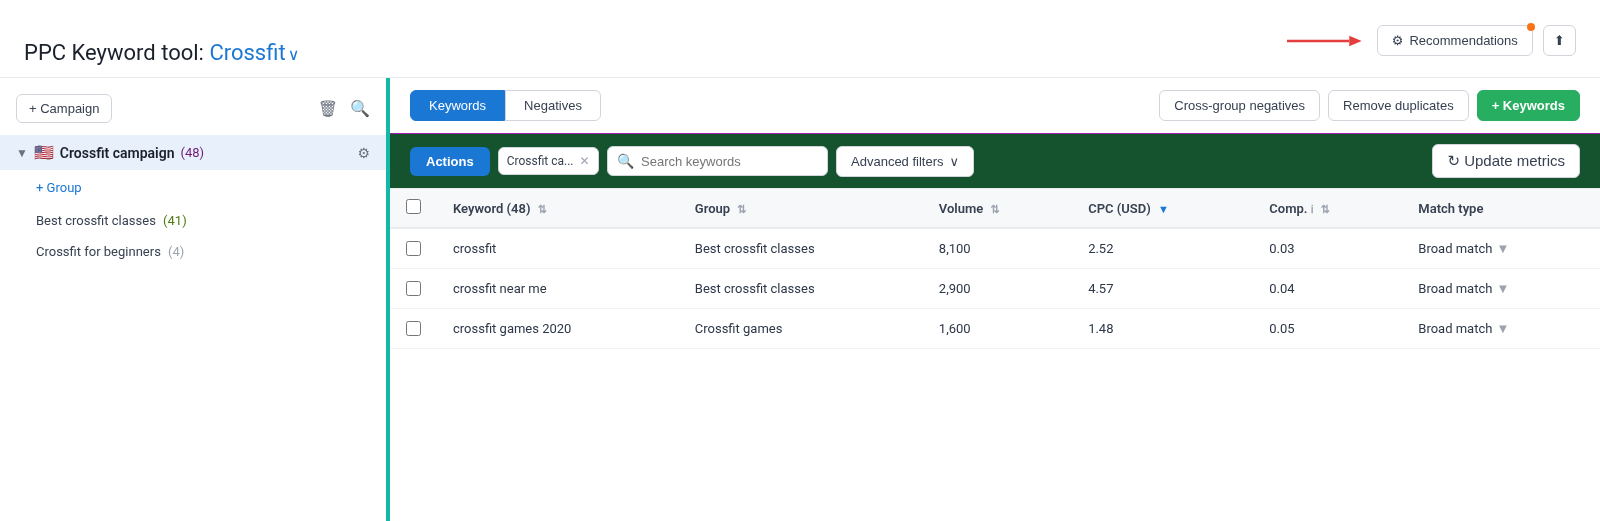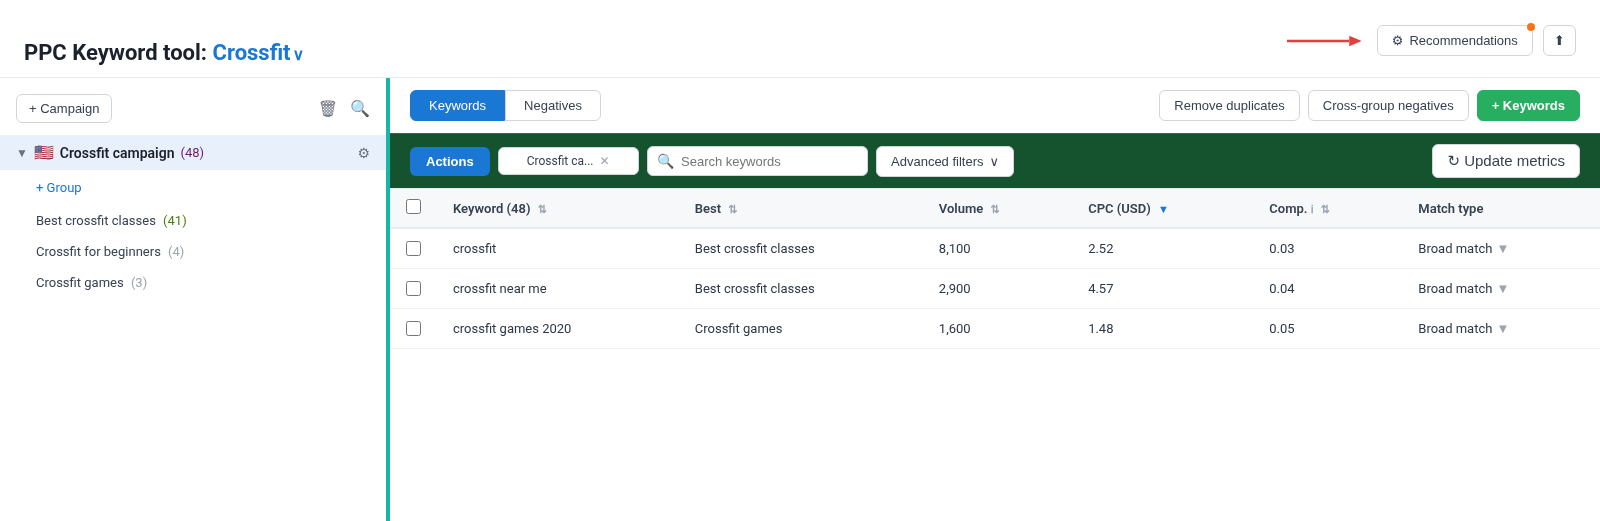--- a/index.html
+++ b/index.html
@@ -3,21 +3,21 @@
   <meta charset="utf-8">
   <style>
     * { box-sizing: border-box; margin: 0; padding: 0; }
     body { font-family: -apple-system, BlinkMacSystemFont, 'Segoe UI', Roboto, Arial, sans-serif; font-size: 14px; color: #2d3748; background: #fff; }
 
     .top-bar {
       display: flex; align-items: center; justify-content: space-between;
       padding: 16px 24px 12px 24px;
       border-bottom: 1px solid #e8ecef;
     }
-    .page-title { font-size: 22px; font-weight: 700; color: #1a202c; margin-top: 24px; }
+    .page-title { font-size: 22px; font-weight: 400; color: #1a202c; margin-top: 24px; }
     .page-title-highlight { color: #1a77d4; }
     .chevron-down { font-size: 16px; color: #1a77d4; margin-left: 2px; }
 
     .top-bar-right { display: flex; align-items: center; gap: 10px; }
     .arrow-indicator { display: flex; align-items: center; }
     .arrow-indicator svg { width: 80px; height: 24px; }
 
     .recommendations-btn {
       display: flex; align-items: center; gap: 6px;
       border: 1px solid #d1d5db; border-radius: 6px;
@@ -103,21 +103,21 @@
       display: flex; align-items: center; justify-content: space-between;
       padding: 10px 20px; border-bottom: 1px solid #e8ecef; background: #14532d;
     }
     .filter-bar-left { display: flex; align-items: center; gap: 8px; }
     .actions-btn {
       padding: 7px 16px; font-size: 13px; cursor: pointer;
       background: #1a77d4; color: #fff; border: none; border-radius: 6px; font-weight: 600;
     }
     .campaign-chip {
       display: flex; align-items: center; gap: 6px;
-      border: 1px solid #d1d5db; border-radius: 6px; padding: 6px 28px;
+      border: 1px solid #d1d5db; border-radius: 6px; padding: 6px 8px;
       background: #fff; font-size: 12px; color: #374151; cursor: pointer;
     }
     .search-input-wrapper {
       display: flex; align-items: center;
       border: 1px solid #d1d5db; border-radius: 6px; padding: 6px 10px;
       background: #fff; min-width: 220px;
     }
     .search-input-wrapper input {
       border: none; outline: none; font-size: 13px; color: #9ca3af; width: 100%;
     }
@@ -205,43 +205,39 @@
     </div>
 
     <div class="group-item">
       <span>Best crossfit classes</span>
       <span style="color:#4d7c0f; margin-left:4px;margin-top:24px;">(41)</span>
     </div>
     <div class="group-item">
       <span>Crossfit for beginners</span>
       <span style="color:#9ca3af; margin-left:4px;">(4)</span>
     </div>
-    <div class="group-item">
-      <span>Crossfit games</span>
-      <span style="color:#9ca3af; margin-left:4px;">(3)</span>
-    </div>
   </div>
 
   <div class="content">
 
     <div class="content-tabs">
       <div class="tabs-left">
         <button class="tab-btn active">
           <span>Keywords</span>
         </button>
         <button class="tab-btn">
           <span>Negatives</span>
         </button>
       </div>
       <div class="tabs-right">
         <button class="outline-btn">
+          <span>Cross-group negatives</span>
+        </button>
+        <button class="outline-btn">
           <span>Remove duplicates</span>
-        </button>
-        <button class="outline-btn">
-          <span>Cross-group negatives</span>
         </button>
         <button class="add-keywords-btn">
           <span>+ Keywords</span>
         </button>
       </div>
     </div>
 
     <div class="filter-bar">
       <div class="filter-bar-left">
         <button class="actions-btn">
@@ -272,21 +268,21 @@
         <thead>
           <tr>
             <th>
               <input type="checkbox" style="">
             </th>
             <th>
               <span>Keyword (48)</span>
               <span class="sort-icon">⇅</span>
             </th>
             <th>
-              <span>Best</span>
+              <span>Group</span>
               <span class="sort-icon">⇅</span>
             </th>
             <th>
               <span>Volume</span>
               <span class="sort-icon">⇅</span>
             </th>
             <th>
               <span>CPC (USD)</span>
               <span class="sort-icon sort-active">▼</span>
             </th>

